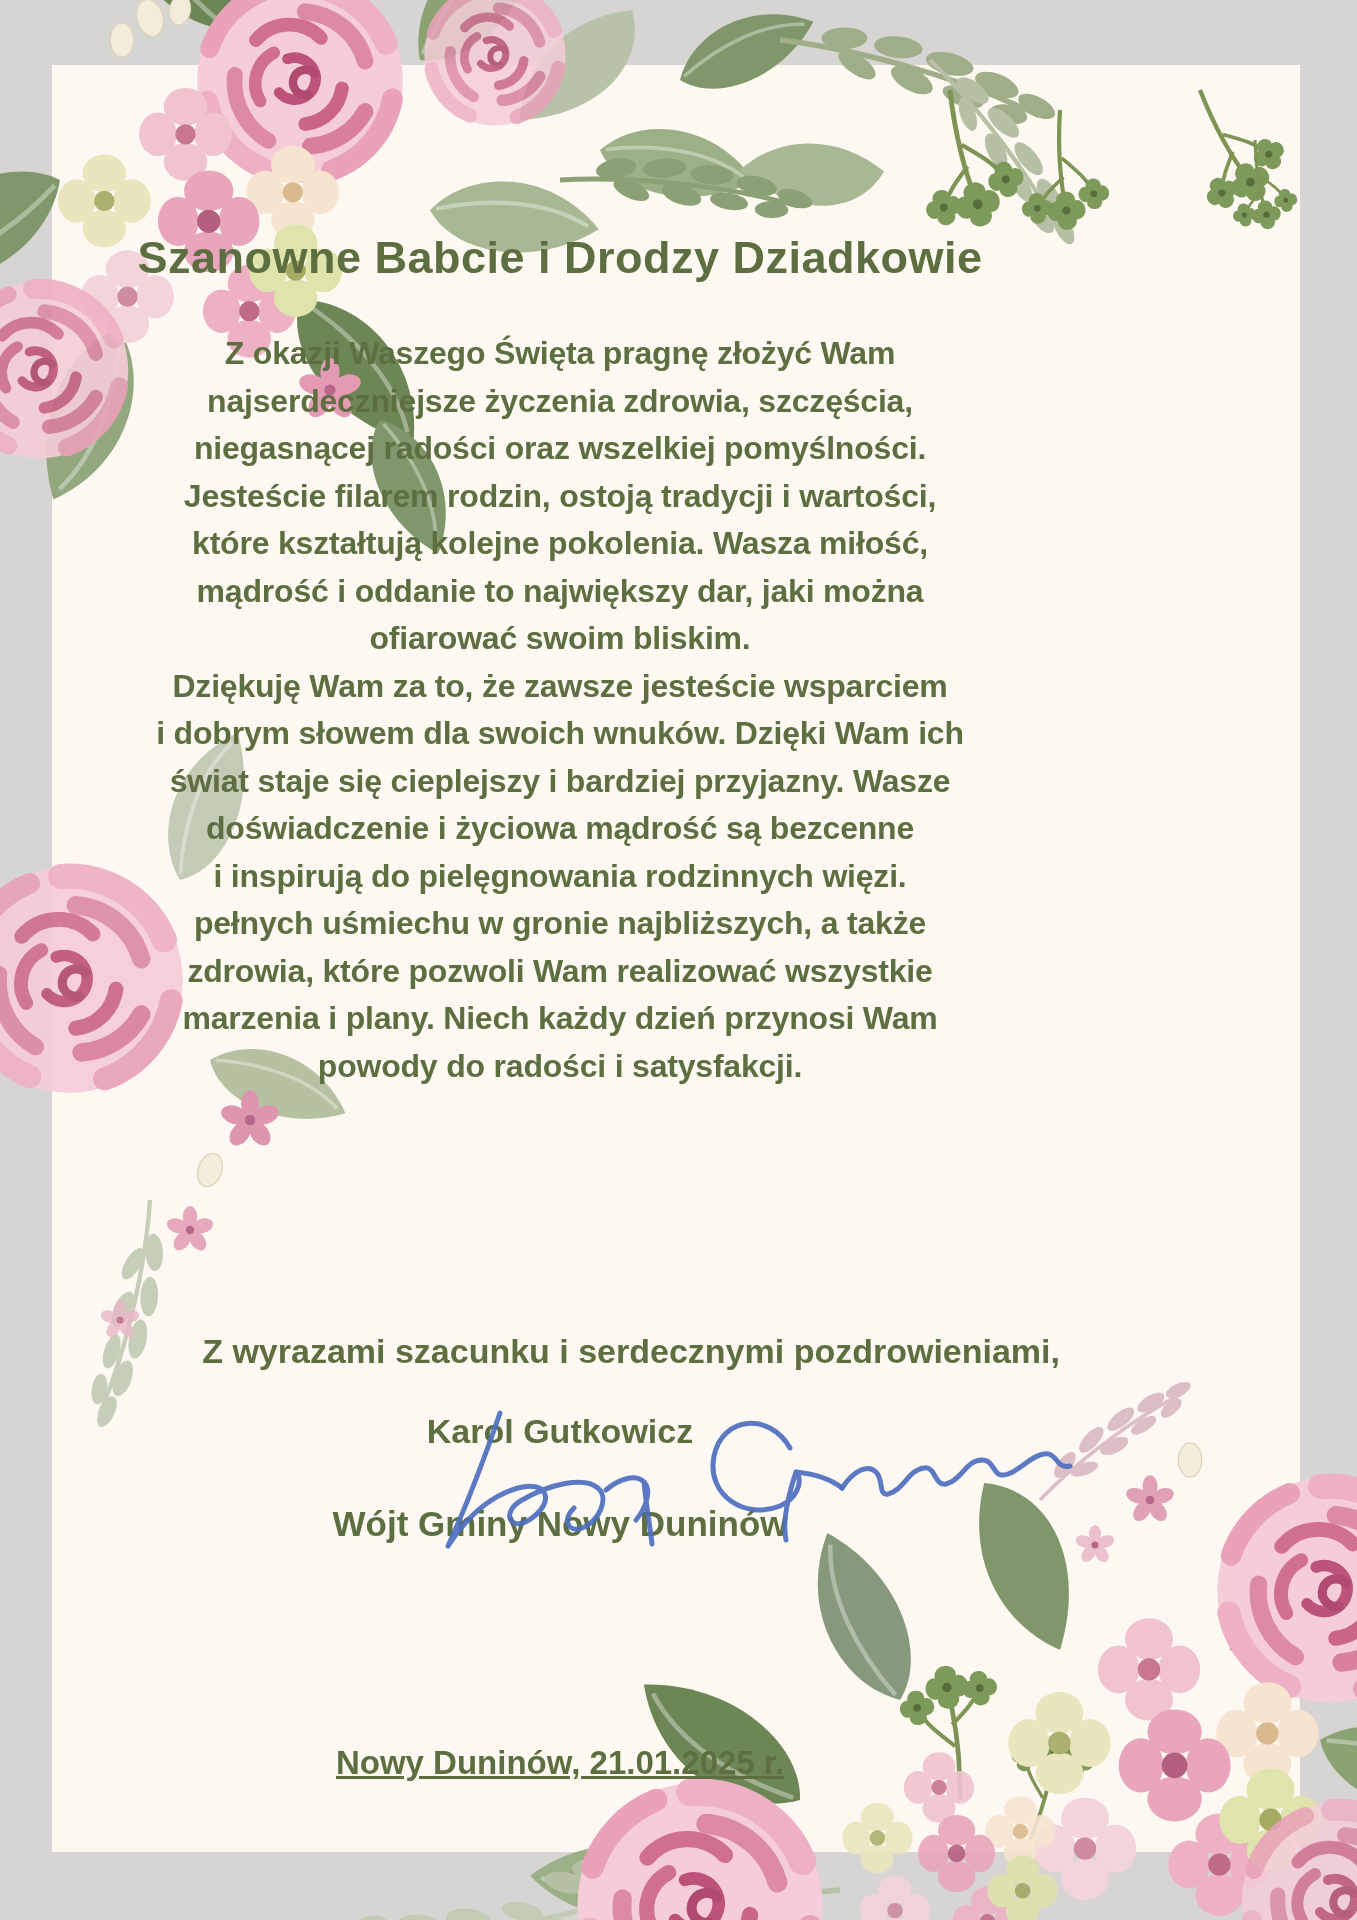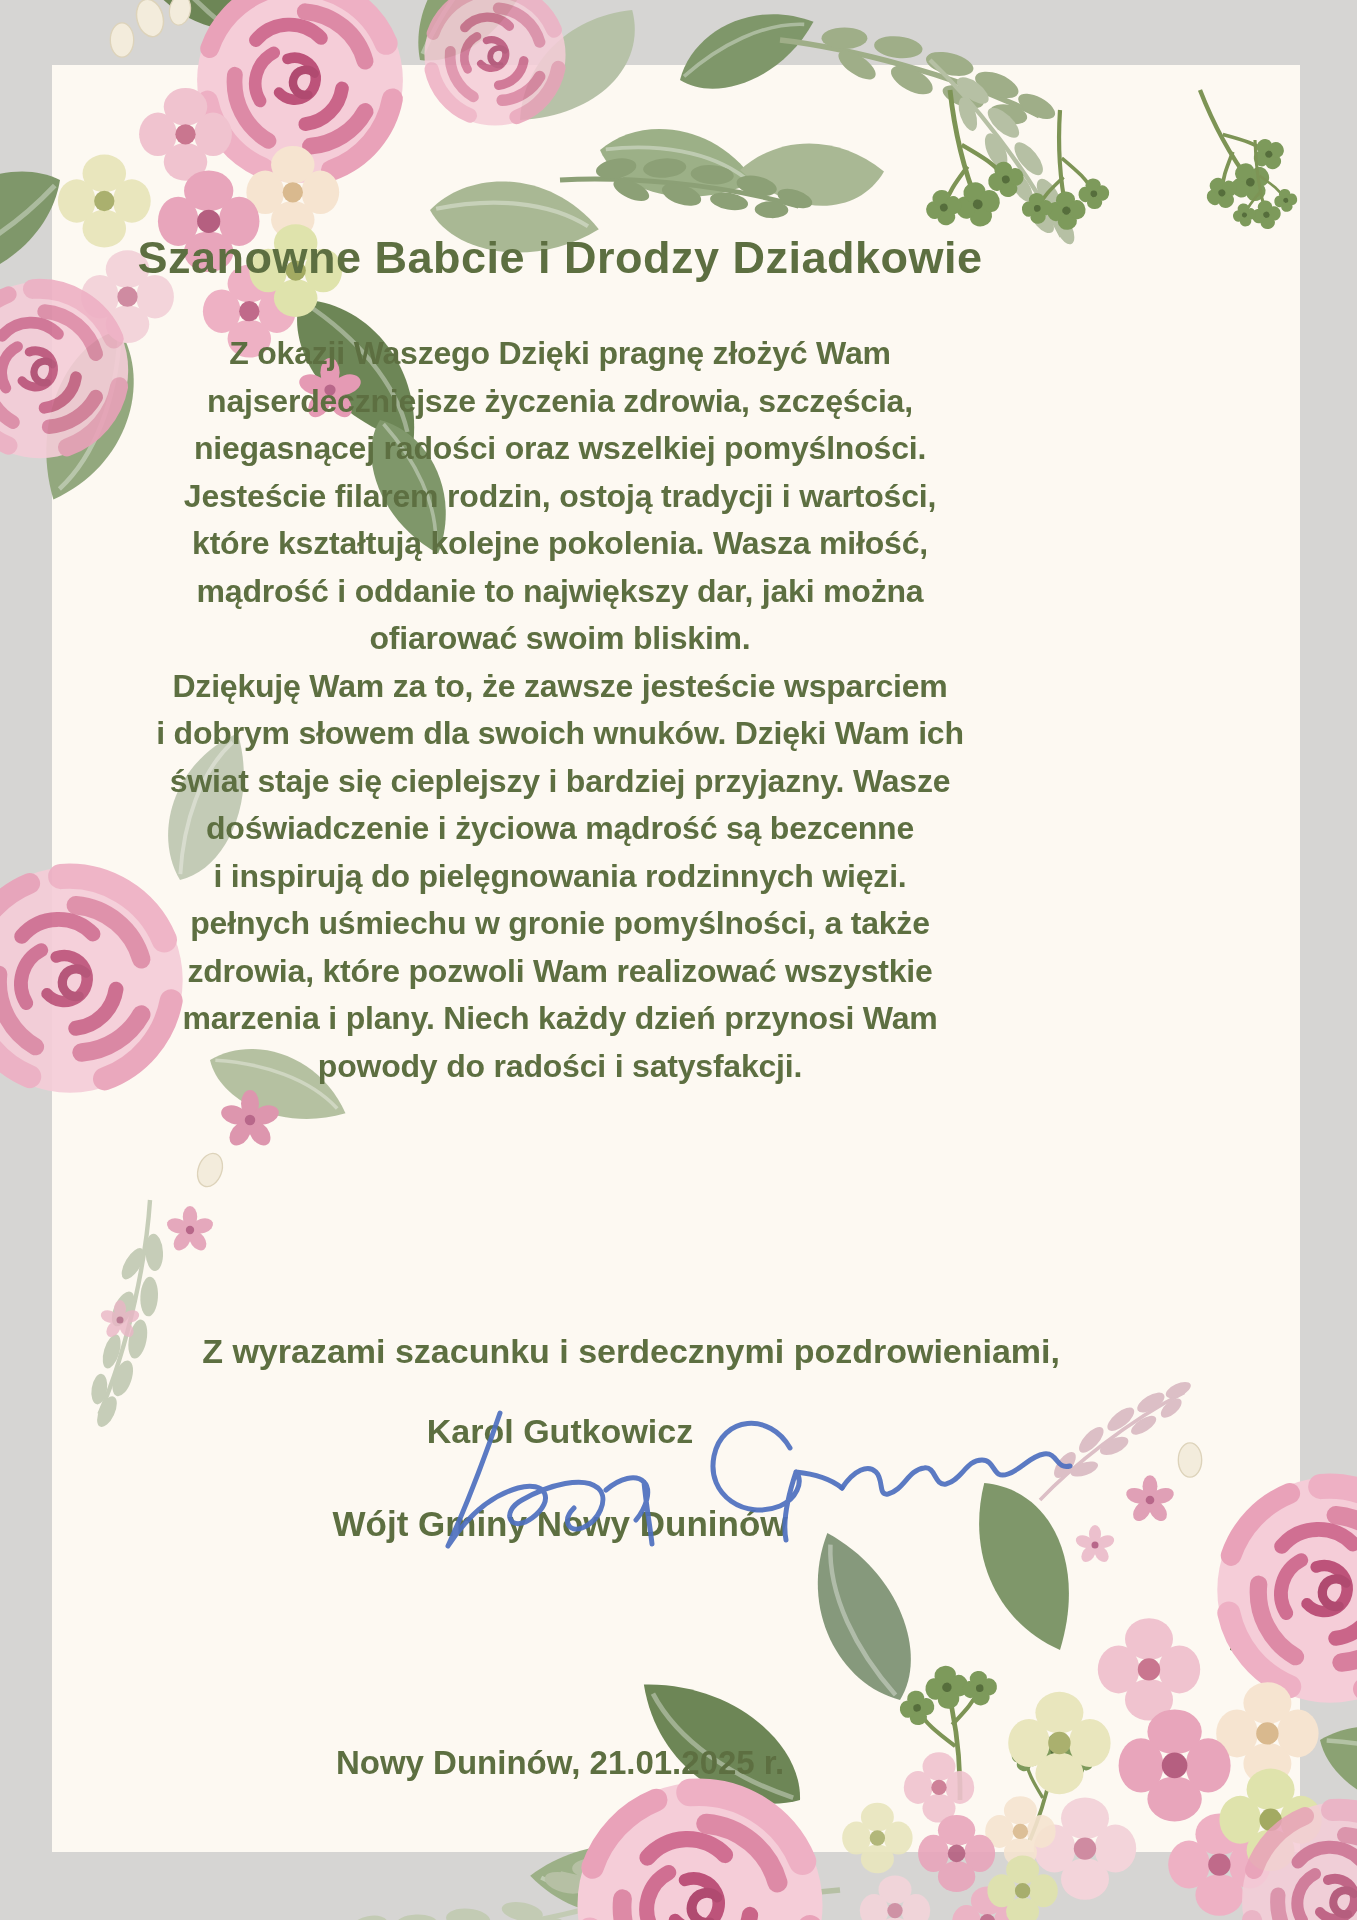--- a/index.html
+++ b/index.html
@@ -18,21 +18,21 @@
   .content{position:absolute;left:60px;top:0;width:1000px;z-index:3;text-align:center;color:var(--text-green,#5d6f41);}
   .title{
     position:absolute;left:0;top:232px;width:1000px;
     font-size:45px;font-weight:700;letter-spacing:.5px;white-space:nowrap;margin:0;
   }
   .body-lines{position:absolute;left:0;top:330px;width:1000px;}
   .body-line{font-size:32px;font-weight:700;line-height:47.5px;white-space:nowrap;letter-spacing:-.2px;}
   .closing{position:absolute;left:0;top:1332px;width:1000px;font-size:34px;font-weight:700;white-space:nowrap;text-align:right;}
   .signer-name{position:absolute;left:0;top:1412px;width:1000px;font-size:34px;font-weight:700;}
   .signer-title{position:absolute;left:0;top:1504px;width:1000px;font-size:35px;font-weight:700;}
-  .dateline{position:absolute;left:0;top:1744px;width:1000px;font-size:33px;font-weight:700;}
+  .dateline{position:absolute;left:0;top:1744px;width:1000px;font-size:33px;font-weight:700;text-decoration:underline;}
   .signature-svg{position:absolute;left:370px;top:1378px;width:740px;height:200px;z-index:5;pointer-events:none;}
   .signature-svg path{fill:none;stroke:var(--signature-blue,#4d6fbf);stroke-width:5;stroke-linecap:round;stroke-linejoin:round;opacity:.92;}
 </style>
 </head>
 <body>
 
 <div class="canvas">
 
   <div class="paper"></div>
 
@@ -222,33 +222,33 @@
           <use href="#hyd" transform="translate(950,1860) scale(1.1)"></use>
         </g>
       <use href="#rose" transform="translate(700,1905) scale(1.25)"></use>
       <use href="#rose" opacity="0.85" transform="translate(1340,1900) scale(1.0)"></use>
     </g>
   </svg>
 
   <div class="content">
     <h1 class="title">Szanowne Babcie i Drodzy Dziadkowie</h1>
     <div class="body-lines">
-        <div class="body-line">Z okazji Waszego Dzięki pragnę złożyć Wam</div>
+        <div class="body-line">Z okazji Waszego Święta pragnę złożyć Wam</div>
         <div class="body-line">najserdeczniejsze życzenia zdrowia, szczęścia,</div>
         <div class="body-line">niegasnącej radości oraz wszelkiej pomyślności.</div>
         <div class="body-line">Jesteście filarem rodzin, ostoją tradycji i wartości,</div>
         <div class="body-line">które kształtują kolejne pokolenia. Wasza miłość,</div>
         <div class="body-line">mądrość i oddanie to największy dar, jaki można</div>
         <div class="body-line">ofiarować swoim bliskim.</div>
         <div class="body-line">Dziękuję Wam za to, że zawsze jesteście wsparciem</div>
         <div class="body-line">i dobrym słowem dla swoich wnuków. Dzięki Wam ich</div>
         <div class="body-line">świat staje się cieplejszy i bardziej przyjazny. Wasze</div>
         <div class="body-line">doświadczenie i życiowa mądrość są bezcenne</div>
         <div class="body-line">i inspirują do pielęgnowania rodzinnych więzi.</div>
-        <div class="body-line">pełnych uśmiechu w gronie pomyślności, a także</div>
+        <div class="body-line">pełnych uśmiechu w gronie najbliższych, a także</div>
         <div class="body-line">zdrowia, które pozwoli Wam realizować wszystkie</div>
         <div class="body-line">marzenia i plany. Niech każdy dzień przynosi Wam</div>
         <div class="body-line">powody do radości i satysfakcji.</div>
       </div>
     <div class="closing">Z wyrazami szacunku i serdecznymi pozdrowieniami,</div>
     <div class="signer-name">Karol Gutkowicz</div>
     <div class="signer-title">Wójt Gminy Nowy Duninów</div>
     <div class="dateline">Nowy Duninów, 21.01.2025 r.</div>
   </div>
 

